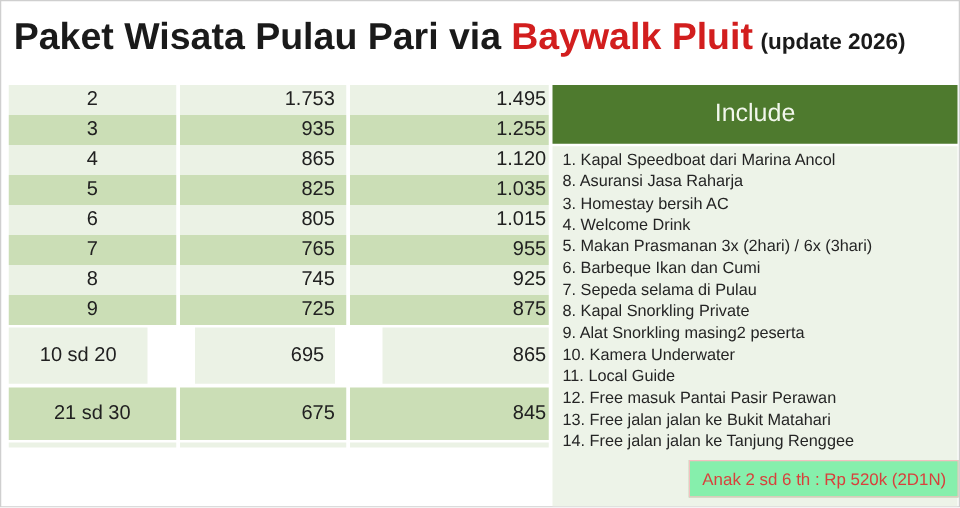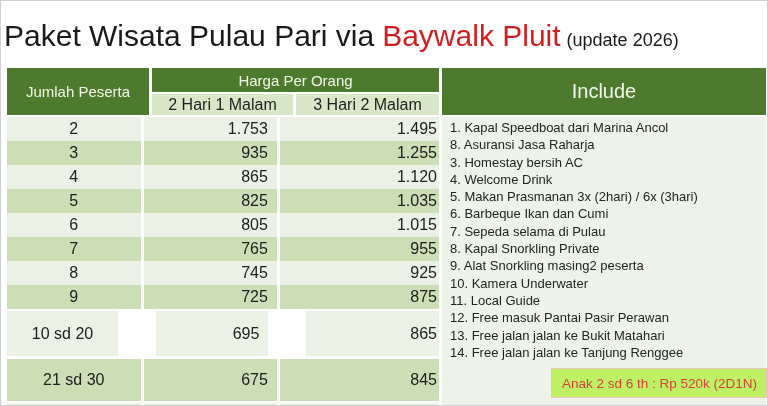--- a/index.html
+++ b/index.html
@@ -4,22 +4,22 @@
 <style>
   * { margin:0; padding:0; box-sizing:border-box; }
   html,body { background:#ffffff; }
   .page {
     position:relative; width:768px; height:406px;
     background:#ffffff; border:1px solid #cfcfcf; overflow:hidden;
     font-family:"Liberation Sans", sans-serif; color:#212121;
   }
   
   .title-bar {
-    position:absolute; left:3px; top:9px; width:750px;
-    font-weight:normal; font-size:30px; line-height:52px; white-space:nowrap;
+    position:absolute; left:10px; top:9px; width:750px;
+    font-weight:bold; font-size:30px; line-height:40px; white-space:nowrap;
   }
   .title-prefix { color:#1a1a1a; }
   .title-highlight { color:#d21e1e; margin-left:8px; }
   .title-suffix { color:#1a1a1a; font-size:18px; margin-left:6px; }
 
   
   .table-wrap { position:absolute; left:6px; top:67px; width:759px; height:339px; display:flex; }
   .left-cols { width:432px; }
   .include-col { width:324px; margin-left:3px; display:flex; flex-direction:column; }
 
@@ -51,44 +51,38 @@
   .band-b .c1,.band-b .c2,.band-b .c3 { background:#cbdeb6; }
 
   
   .include-hdr { height:47px; margin-bottom:2px; background:#4e7a2e; color:#f2f7ec;
     font-size:20px; display:flex; align-items:center; justify-content:center; }
   .include-body { position:relative; flex:1; background:#edf3e8; padding:2px 2px 0 8px; }
   .include-item { font-size:13px; line-height:17.3px; color:#242424; white-space:nowrap; }
 
   .note-box {
     position:absolute; right:-1px; bottom:9px;
-    background:#bef264; border:1px solid #f3c0c0;
+    background:#86efac; border:1px solid #f3c0c0;
     color:#d8403c; font-size:13.5px; line-height:15px;
     padding:7px 9px 6px 10px; white-space:nowrap;
   }
 </style>
 </head>
 <body>
 
 <div class="page">
 
   <div class="title-bar">
     <span class="title-prefix">Paket Wisata Pulau Pari via</span><span class="title-highlight">Baywalk Pluit</span><span class="title-suffix">(update 2026)</span>
   </div>
 
   <div class="table-wrap">
 
     <div class="left-cols">
 
-      <div class="header-block">
-        <div class="cell-jumlah hdr-dark">Jumlah Peserta</div>
-        <div class="cell-harga hdr-dark">Harga Per Orang</div>
-        <div class="cell-2d1n hdr-light">2 Hari 1 Malam</div>
-        <div class="cell-3d2n hdr-light">3 Hari 2 Malam</div>
-      </div>
 
       <div class="brow band-a">
         <div class="c1">2</div>
         <div class="c2">1.753</div>
         <div class="c3">1.495</div>
       </div>
       <div class="brow band-b">
         <div class="c1">3</div>
         <div class="c2">935</div>
         <div class="c3">1.255</div>

